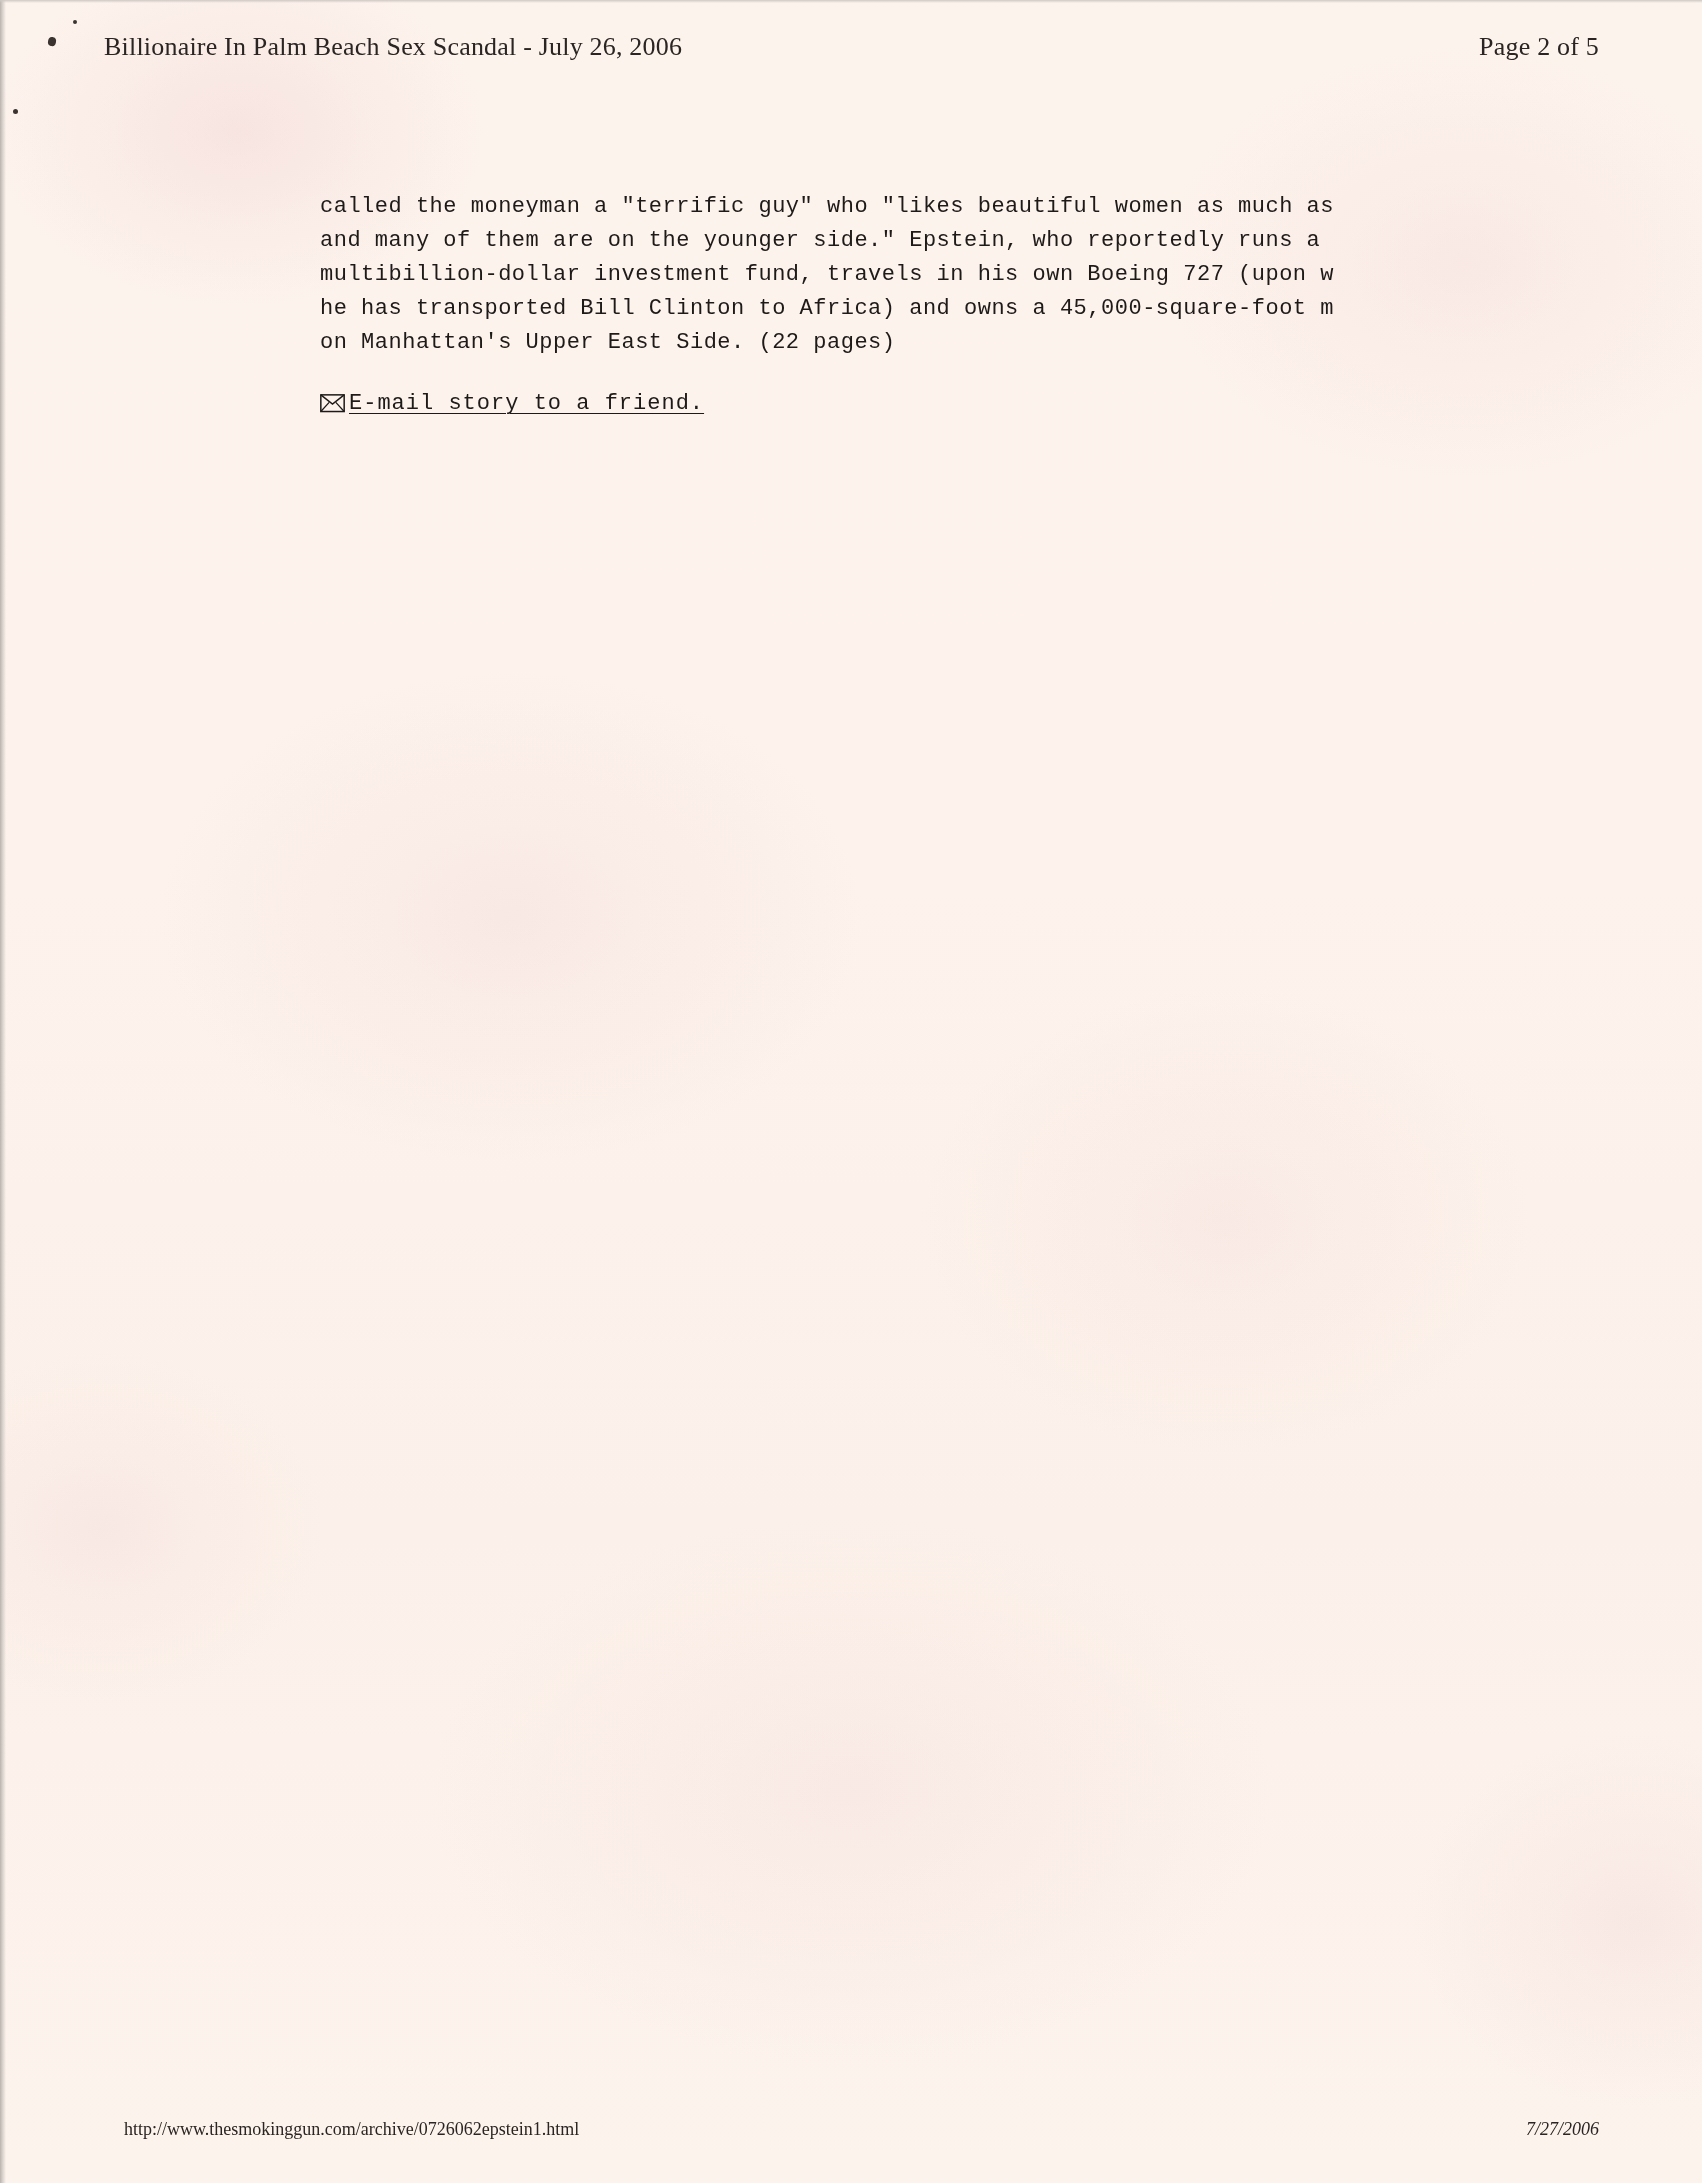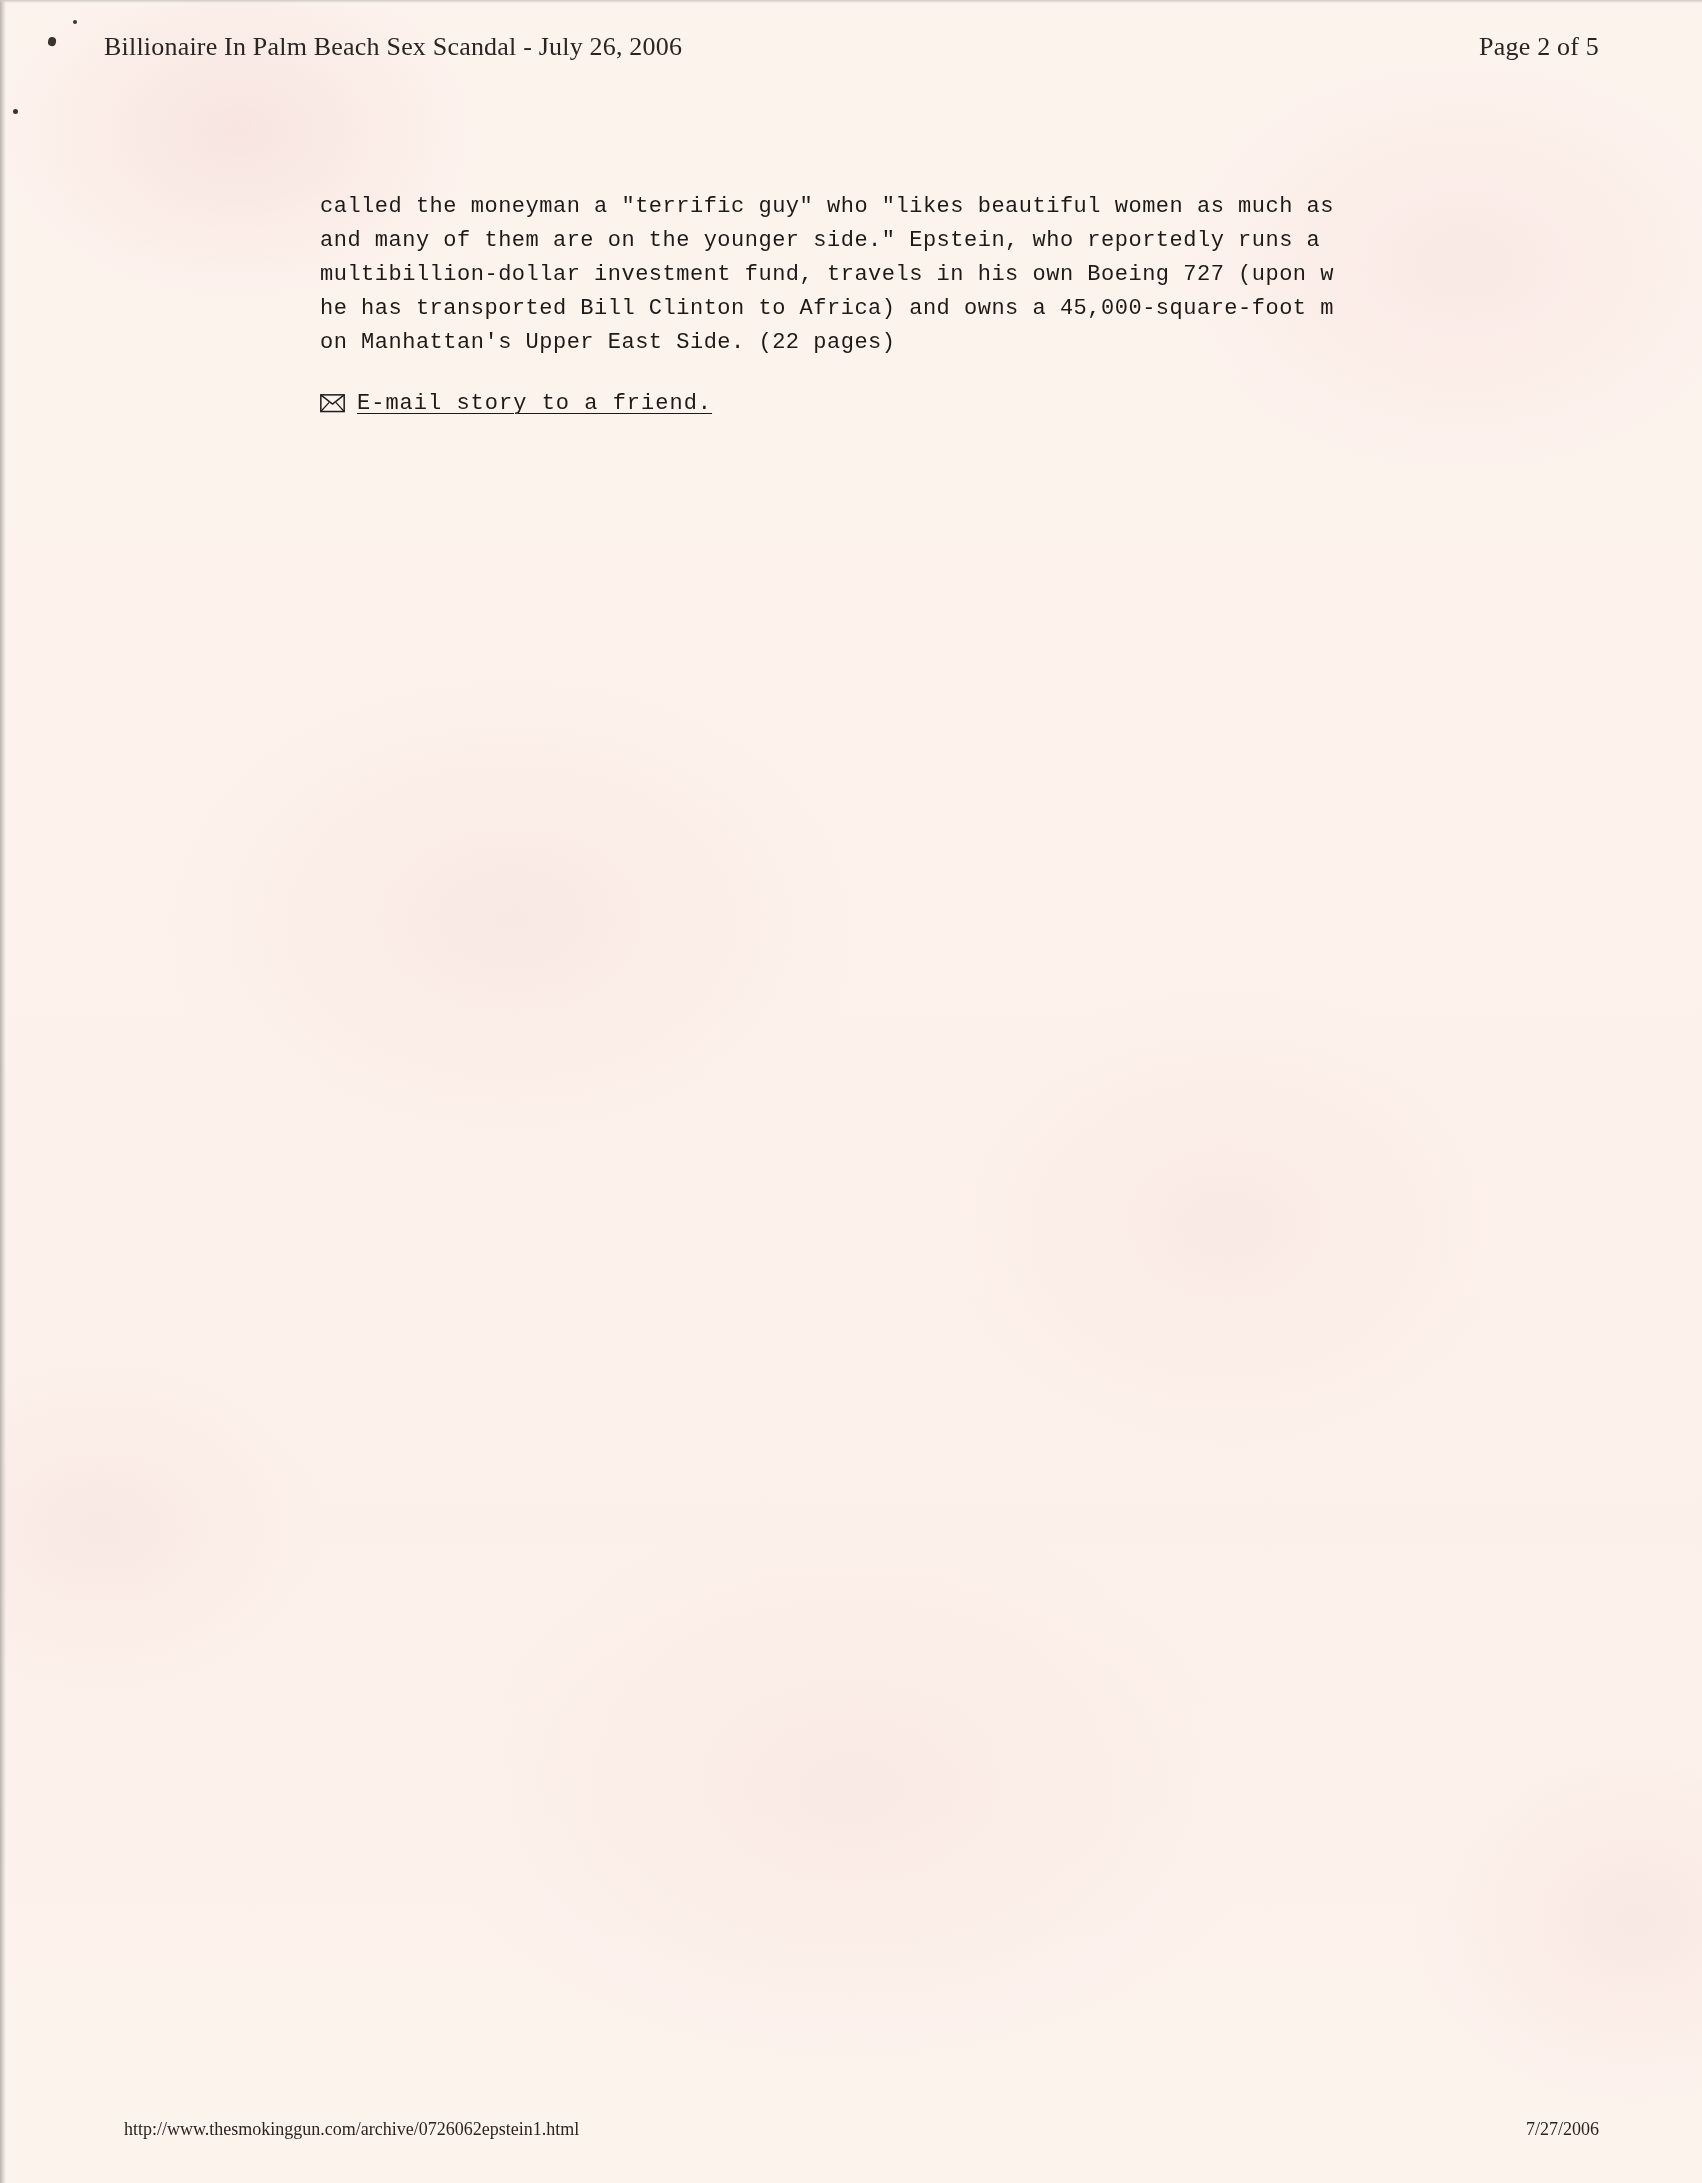--- a/index.html
+++ b/index.html
@@ -98,21 +98,21 @@
     letter-spacing: 0.5px;
     white-space: pre-wrap;
   }
 
   .email-line {
     position: absolute;
     top: 391px;
     left: 320px;
     display: flex;
     align-items: center;
-    gap: 12px;
+    gap: 4px;
   }
   .envelope-icon {
     width: 25px;
     height: 18.4px;
     display: block;
   }
   .email-link {
     font-family: "Liberation Mono", "DejaVu Sans Mono", monospace;
     font-size: 22px;
     line-height: 25px;
@@ -133,21 +133,21 @@
     padding: 0 104px 0 124px;
     box-sizing: border-box;
     display: flex;
     align-items: baseline;
     justify-content: space-between;
     font-family: "Liberation Serif", serif;
     font-size: 18px;
     color: #2a2522;
   }
   .print-footer .url { white-space: nowrap; }
-  .print-footer .date { white-space: nowrap; }
+  .print-footer .date { white-space: nowrap; font-style: italic; }
 </style>
 </head>
 <body>
 
 <div class="page">
   <div class="paper-texture"></div>
   <div class="scan-edge-left"></div>
   <div class="scan-edge-top"></div>
 
   <div class="speck speck-a"></div>

